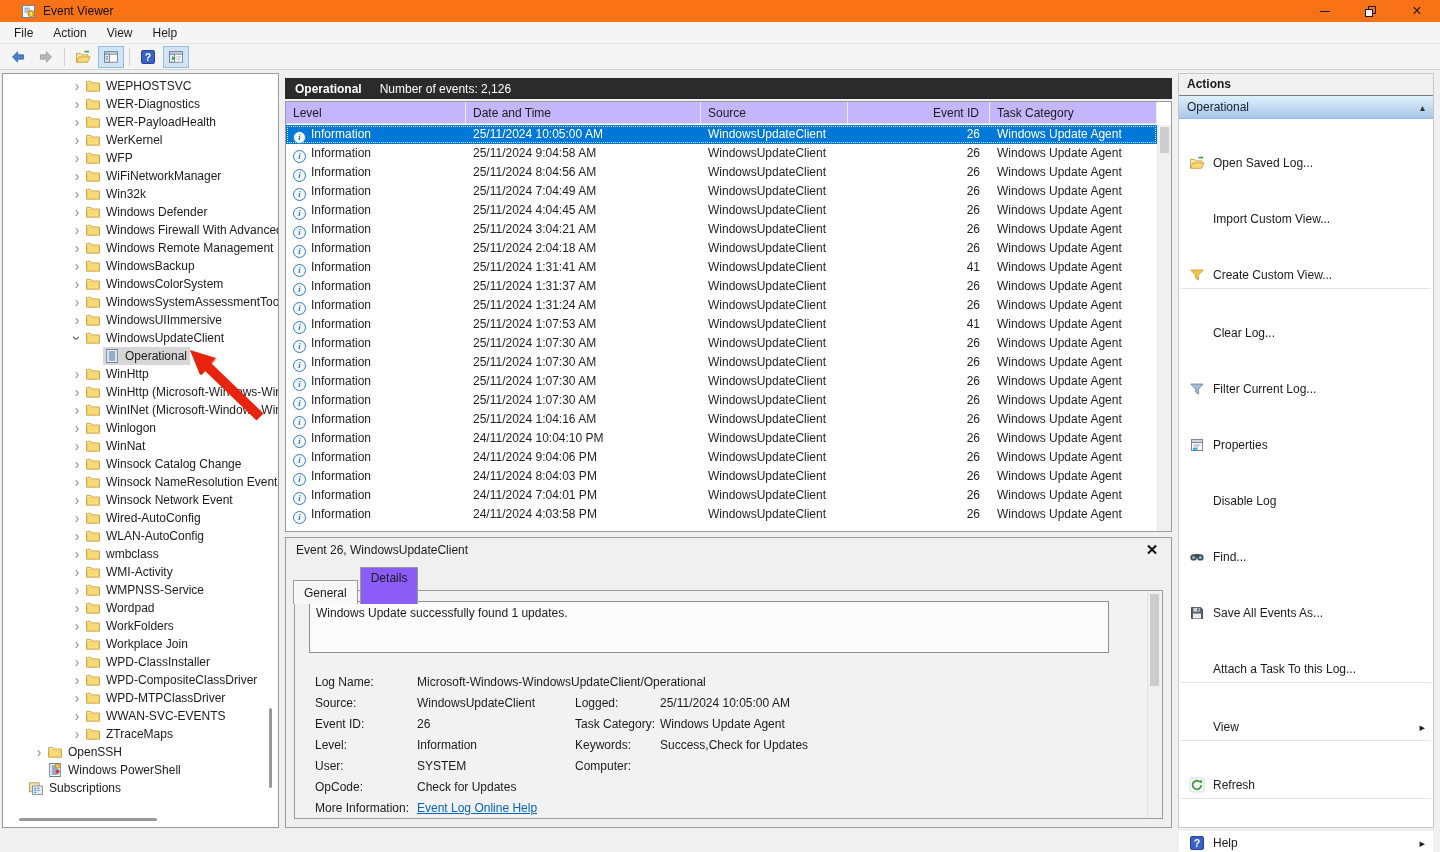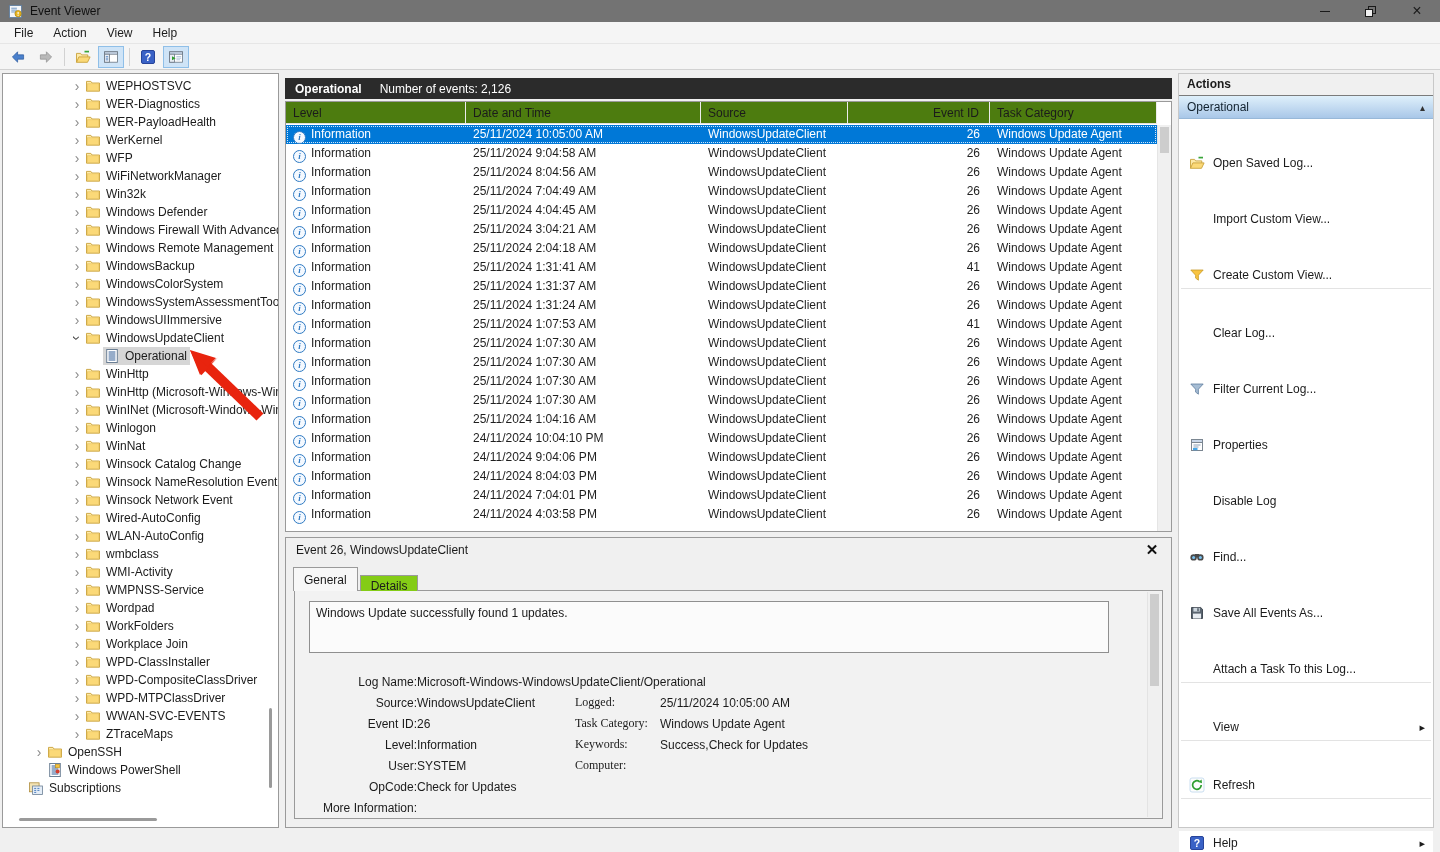--- a/index.html
+++ b/index.html
@@ -7,21 +7,21 @@
   body {
     font-family:"Liberation Sans", sans-serif;
     font-size:12px; color:#1b1b1b;
     background:#f0f0f0; position:relative;
     --accent:#0078d7; --dark:#2b2b2b; --link:#0563c1; --arrow:#e8240e;
   }
   svg.ico { width:16px; height:16px; flex:0 0 16px; }
   .icon-blank { width:16px; height:16px; flex:0 0 16px; display:inline-block; }
 
   
-  .titlebar { height:22px; display:flex; align-items:center; background:#737373; padding-left:8px; }
+  .titlebar { height:22px; display:flex; align-items:center; background:#f97316; padding-left:21px; }
   .appicon { width:15px; height:15px; margin-right:7px; }
   .title { font-size:12px; color:#101010; flex:1; }
   .win-controls { display:flex; height:100%; }
   .win-ctrl { width:46px; height:100%; display:flex; align-items:center; justify-content:center; cursor:default; }
   .min-glyph { width:10px; height:1px; background:#1a1a1a; display:inline-block; }
   .restore-glyph { position:relative; width:12px; height:11px; display:inline-block; }
   .restore-glyph .a { position:absolute; left:3px; top:0; width:8px; height:8px; border:1px solid #1a1a1a; }
   .restore-glyph .b { position:absolute; left:0; top:3px; width:8px; height:8px; border:1px solid #1a1a1a; background:#f0f0f0; }
   .close-glyph { font-size:16px; line-height:14px; color:#1a1a1a; }
 
@@ -49,53 +49,53 @@
   .tree-label { color:#1b1b1b; }
   .tree-vthumb { position:absolute; right:6px; top:634px; width:3px; height:80px; background:#9a9a9a; border-radius:2px; }
   .tree-hthumb { position:absolute; left:16px; bottom:6px; width:138px; height:3px; background:#9a9a9a; border-radius:2px; }
 
   
   .log-caption { position:absolute; left:285px; top:7px; width:887px; height:21px; background:var(--dark); color:#fff; display:flex; align-items:center; padding-left:10px; }
   .cap-title { font-weight:bold; margin-right:18px; }
 
   
   .table-panel { position:absolute; left:285px; top:30px; width:887px; height:431px; background:#fff; border:1px solid #9a9a9a; }
-  .thead { position:absolute; left:0; top:0; right:14px; height:22px; display:flex; align-items:center; border-bottom:1px solid #e0e0e0; background:#4d7c0f; }
+  .thead { position:absolute; left:0; top:0; right:14px; height:22px; display:flex; align-items:center; border-bottom:1px solid #e0e0e0; background:#c4b5fd; }
   .th { border-right:1px solid #ececec; height:22px; line-height:22px; }
   .cell { display:inline-block; overflow:hidden; white-space:nowrap; padding-left:7px; }
   .col-level { width:180px; }
   .col-datetime { width:235px; }
   .col-source { width:147px; }
   .col-eventid { width:142px; text-align:right; padding-right:10px; }
   .col-task { flex:1; }
   .tbody { position:absolute; left:0; top:23px; right:14px; bottom:0; overflow:hidden; }
   .ev-row { height:19px; display:flex; align-items:center; color:#1f1f1f; }
   .ev-row .cell { line-height:19px; }
   .ev-row.selected { background:var(--accent); color:#fff; outline:1px dotted #cfe6fa; outline-offset:-2px; }
   .info-ico { display:inline-block; width:13px; height:13px; border-radius:50%; border:1.5px solid #2f7ac3; background:#f4f9ff; color:#2f7ac3; font:italic bold 9px "Liberation Serif", serif; text-align:center; line-height:11px; margin-right:5px; vertical-align:-2px; }
   .vtrack { position:absolute; right:0; top:23px; bottom:0; width:14px; background:#f0f0f0; border-left:1px solid #e5e5e5; }
   .vthumb { position:absolute; left:2px; right:2px; top:2px; height:26px; background:#cdcdcd; }
 
   
   .preview-panel { position:absolute; left:285px; top:466px; width:887px; height:291px; background:#f0f0f0; border:1px solid #9a9a9a; }
   .pv-header { height:24px; display:flex; align-items:center; padding:0 10px; }
   .pv-close { margin-left:auto; font-size:15px; font-weight:bold; color:#111; width:18px; text-align:center; }
   .pv-tabs { position:absolute; left:7px; top:29px; display:flex; align-items:flex-end; z-index:3; }
-  .tab { padding:3px 10px 4px 10px; border:1px solid #9a9a9a; border-bottom:none; background:#84cc16; margin-right:2px; height:16px; }
+  .tab { padding:3px 10px 4px 10px; border:1px solid #9a9a9a; border-bottom:none; background:#8b5cf6; margin-right:2px; height:37px; }
   .tab.active { background:#f7f7f7; height:24px; padding-top:5px; }
   .pv-body { position:absolute; left:8px; right:8px; top:52px; bottom:8px; border:1px solid #9a9a9a; background:#f2f2f2; }
   .pv-msgbox { position:absolute; left:14px; top:10px; width:800px; height:52px; background:#fbfbfb; border:1px solid #8f8f8f; padding:4px 6px; color:#1b1b1b; }
   .pv-scroll { position:absolute; right:1px; top:1px; bottom:1px; width:14px; background:#f0f0f0; border-left:1px solid #e3e3e3; }
   .pv-scroll .vthumb { top:2px; height:92px; }
   .pv-grid { position:absolute; left:20px; top:80px; right:30px; }
   .pv-grid-row { display:flex; height:21px; align-items:center; white-space:nowrap; }
-  .gl1 { width:102px; flex:0 0 102px;text-align:right; }
+  .gl1 { width:102px; flex:0 0 102px; }
   .gv1 { width:158px; flex:0 0 158px; overflow:hidden; }
   .gv1.wide { width:auto; flex:1; }
-  .gl2 { width:85px; flex:0 0 85px;font-family:Liberation Serif, serif; }
+  .gl2 { width:85px; flex:0 0 85px; }
   .gv2 { flex:1; overflow:hidden; }
   .pv-link { color:var(--link); text-decoration:underline; }
 
   
   .actions-panel { position:absolute; left:1178px; top:2px; width:256px; height:755px; background:#fff; border:1px solid #c8c8c8; }
   .actions-title { height:22px; line-height:21px; font-weight:bold; padding-left:8px; background:#f0f0f0; border-bottom:1px solid #7b7b7b; }
   .act-header { height:23px; display:flex; align-items:center; padding:0 8px; background:linear-gradient(#dff0fb,#a9c7e8); border-bottom:1px solid #98b8d8; color:#12222f; }
   .act-collapse { margin-left:auto; font-size:10px; color:#333; }
   .act-item { height:24px; display:flex; align-items:center; padding-left:10px; background:#fff;margin-top:32px; }
   .act-item .lab { margin-left:8px; color:#1b1b1b; }
@@ -849,20 +849,21 @@
           <span class="gv1">SYSTEM</span>
           <span class="gl2">Computer:</span>
           <span class="gv2"></span>
         </div>
         <div class="pv-grid-row">
           <span class="gl1">OpCode:</span>
           <span class="gv1 wide">Check for Updates</span>
         </div>
         <div class="pv-grid-row">
           <span class="gl1">More Information:</span>
+          <span class="gv1 wide pv-link">Event Log Online Help</span>
         </div>
       </div>
       <div class="pv-scroll">
         <div class="vthumb"></div>
       </div>
     </div>
   </div>
 
   <div class="actions-panel">
     <div class="actions-title">Actions</div>

